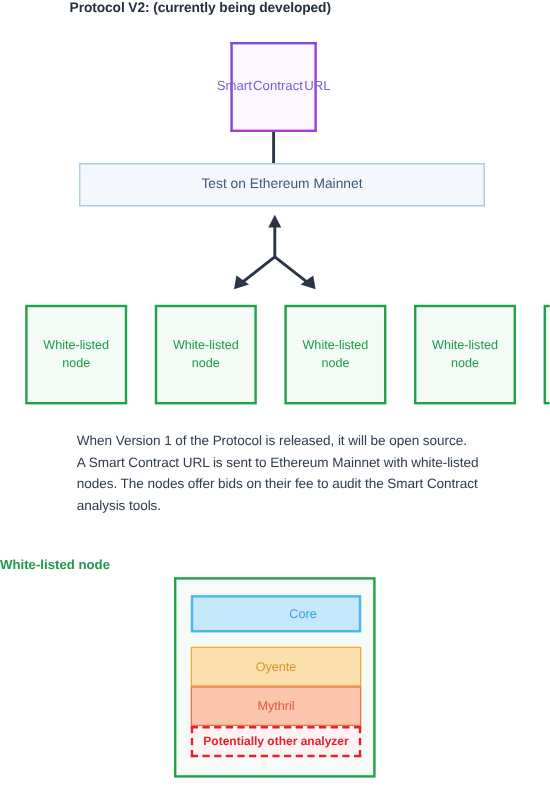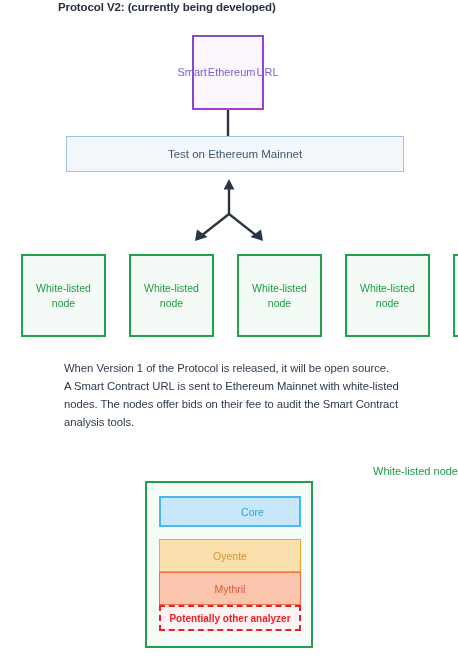--- a/index.html
+++ b/index.html
@@ -133,23 +133,23 @@
     letter-spacing: -0.05px;
   }
   #description .p-line { white-space: nowrap; }
 
   
   #detail-title {
     position: absolute;
     left: 0px;
     top: 465px;
     width: 458px;
-    text-align: right;
+    text-align: left;
     font-size: 11px;
-    font-weight: normal;
+    font-weight: bold;
     color: #1e9b47;
   }
   #detail-container {
     position: absolute;
     left: 145px;
     top: 481px;
     width: 168px;
     height: 167px;
     box-sizing: border-box;
     border: 2.5px solid #21a14a;
@@ -191,21 +191,21 @@
     font-size: 10px;
   }
 </style>
 </head>
 <body>
 
 <div id="heading">Protocol V2: (currently being developed)</div>
 
 <div id="smart-contract-box">
   <div class="sc-line">Smart</div>
-  <div class="sc-line">Ethereum</div>
+  <div class="sc-line">Contract</div>
   <div class="sc-line">URL</div>
 </div>
 
 <svg id="arrow-down" viewBox="0 0 30 42">
   <line x1="15" y1="0" x2="15" y2="33" stroke="#2b3444" stroke-width="2.4"></line>
   <polygon points="15,41 9.5,30 20.5,30" fill="#2b3444"></polygon>
 </svg>
 
 <div id="mainnet-bar">
   <span class="bar-label">Test on Ethereum Mainnet</span>

